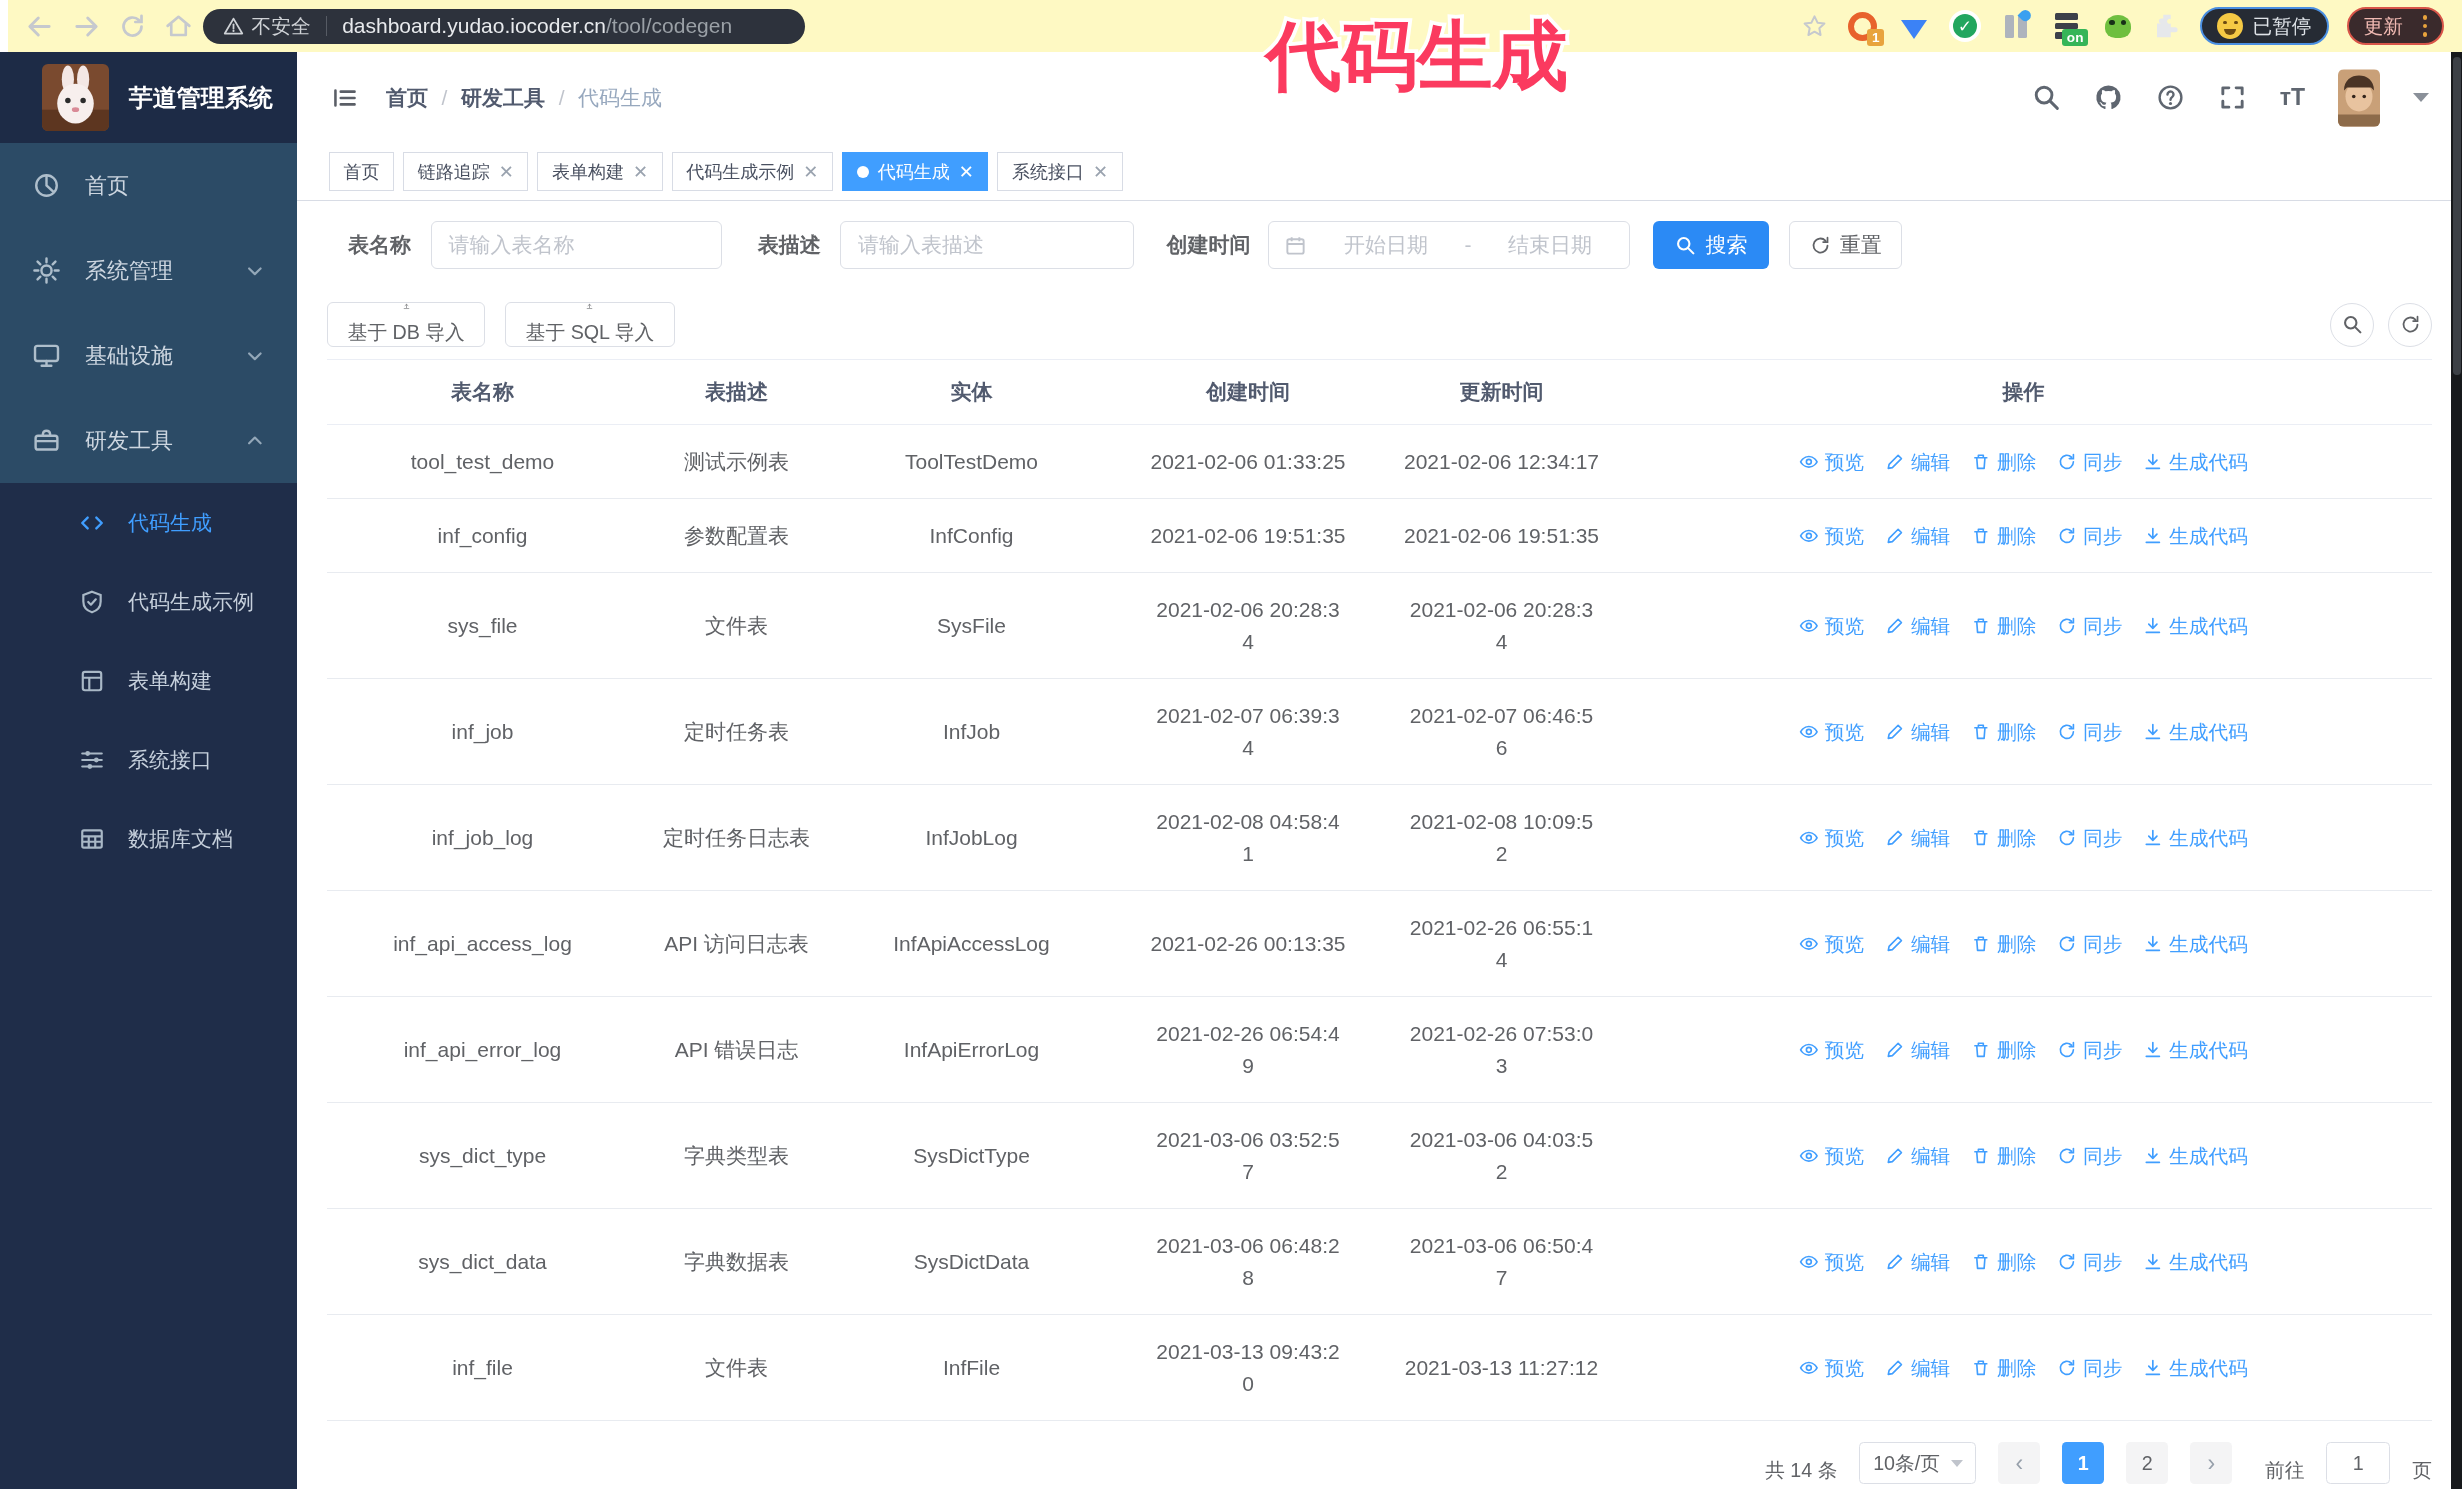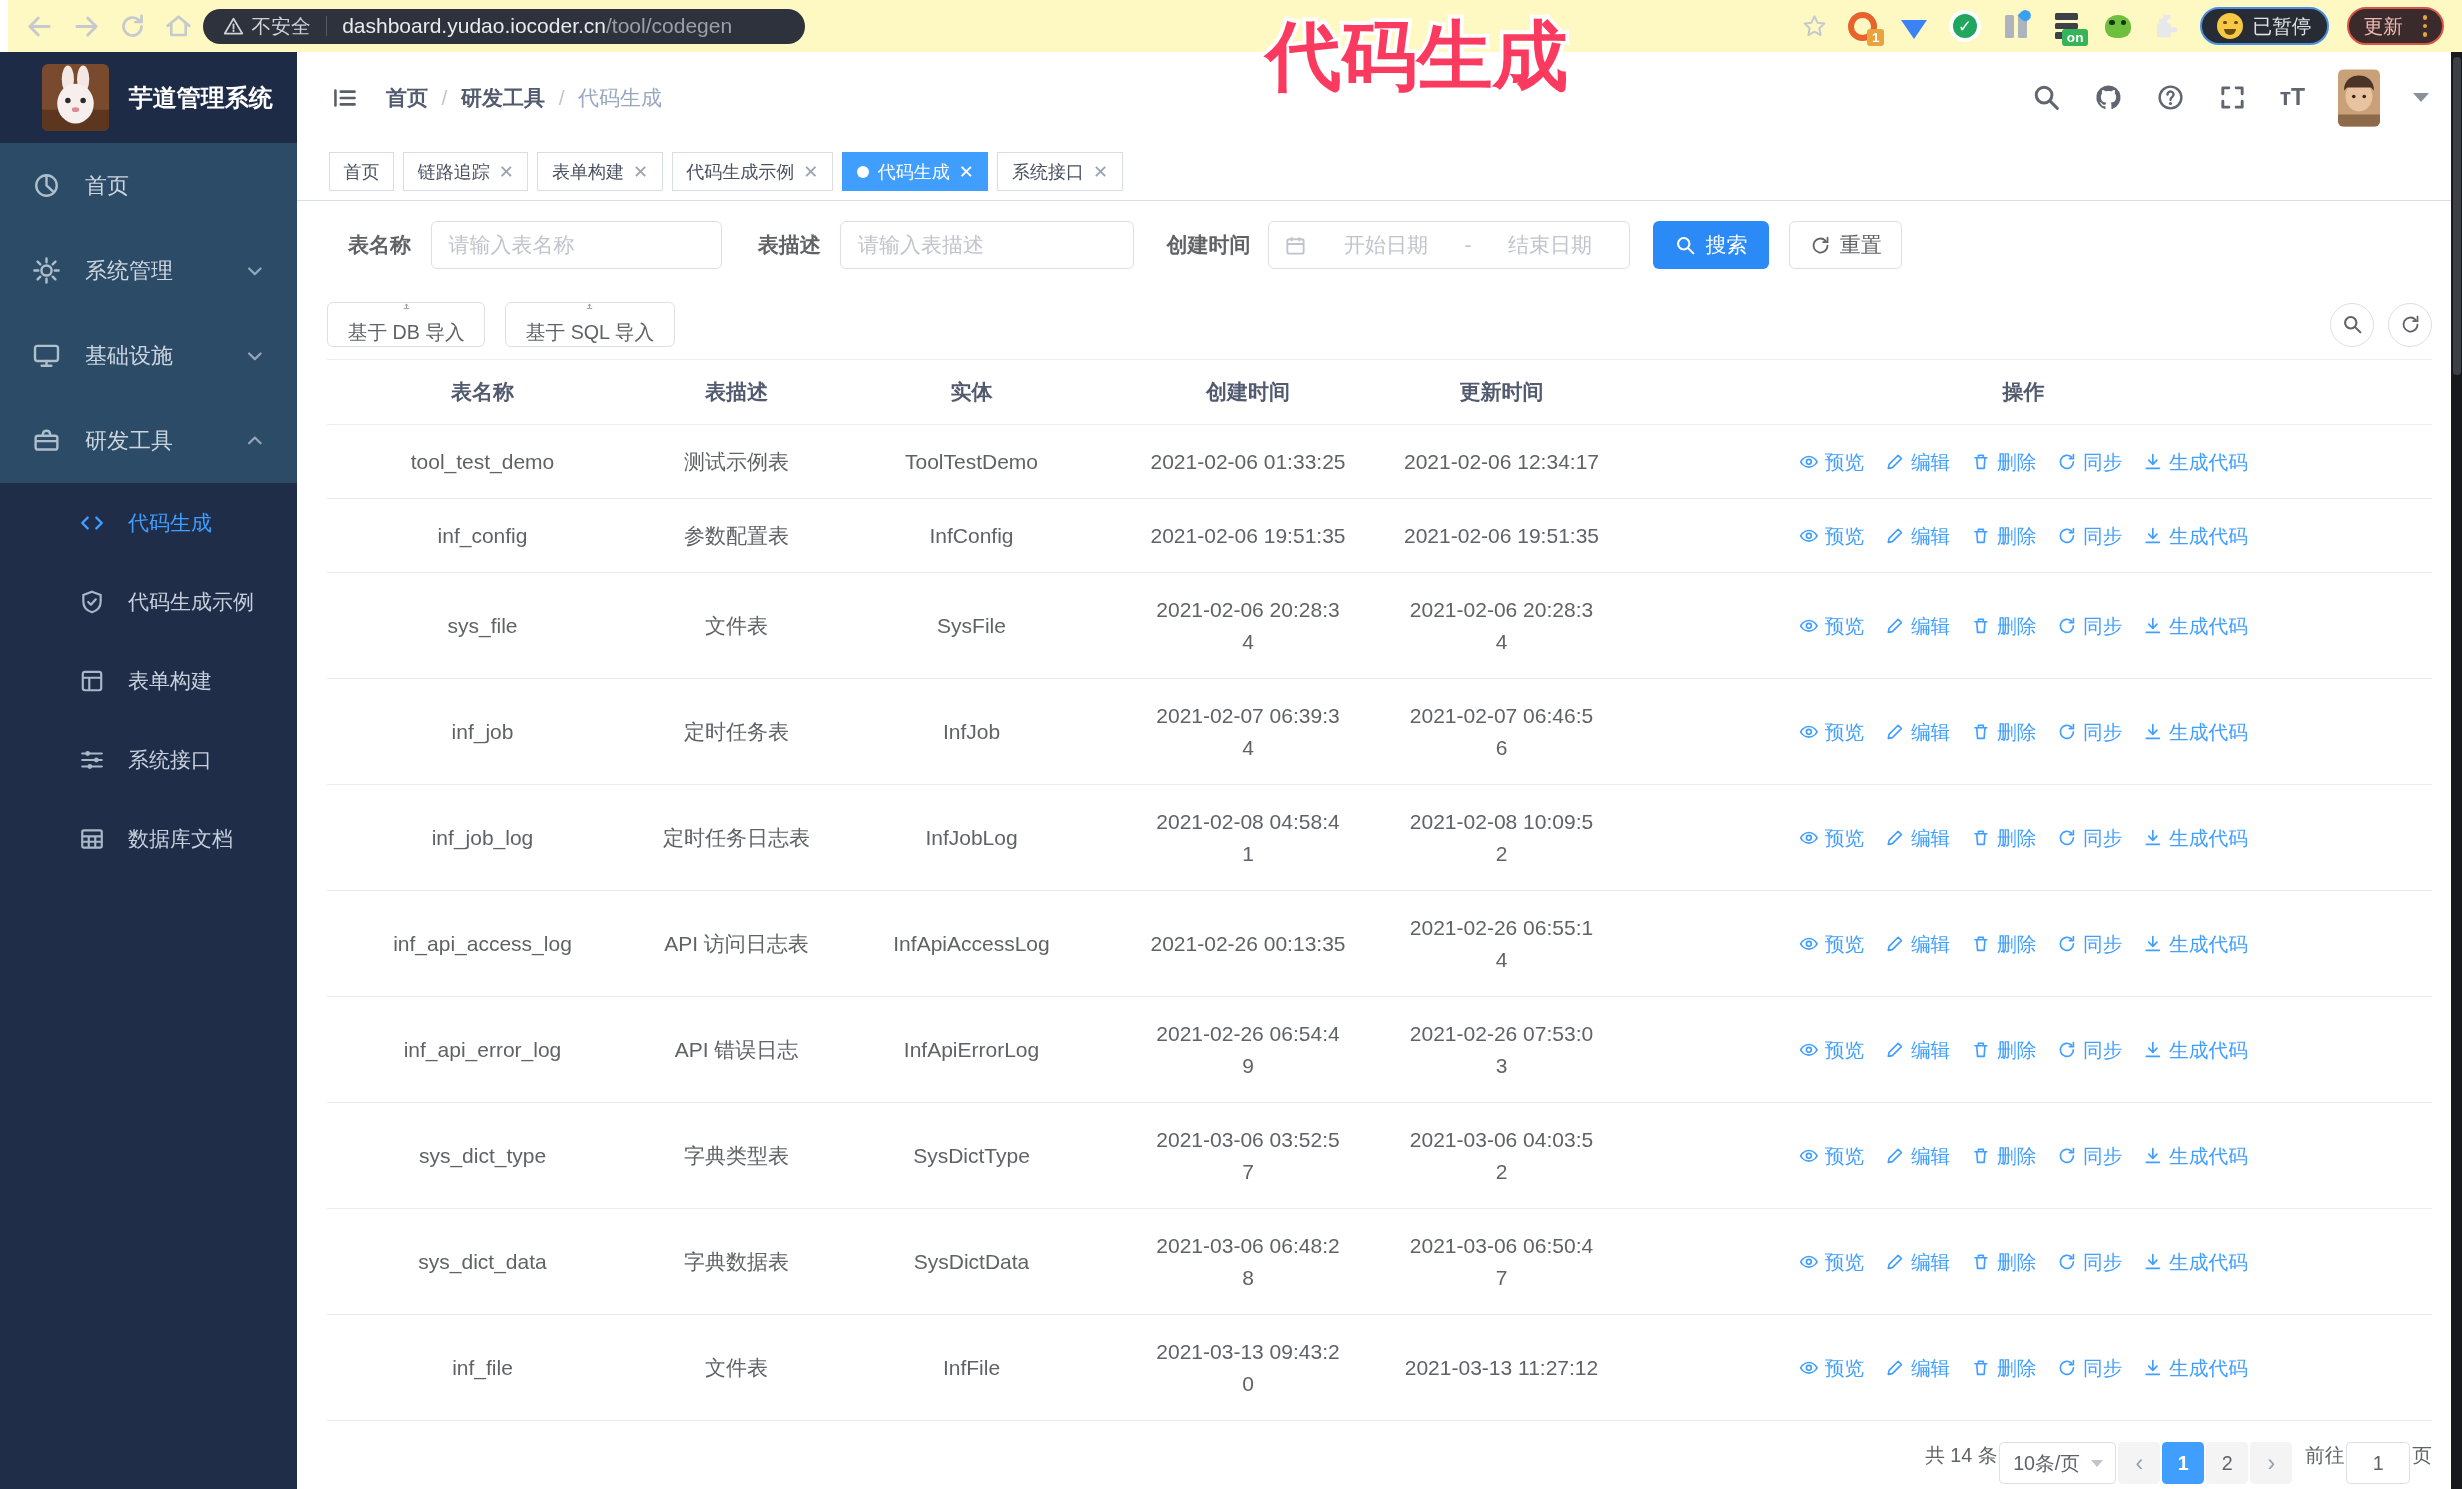--- a/index.html
+++ b/index.html
@@ -101,22 +101,22 @@
   thead th { height:65px; font-size:21px; font-weight:700; color:#515a6e; text-align:center;
     border-top:1.5px solid #ebeef5; border-bottom:1.5px solid #ebeef5; }
   tbody td { font-size:21px; color:#606266; text-align:center; padding:20.5px 7.6px;
     border-bottom:1.5px solid #e8ebf0; line-height:32px; vertical-align:middle; }
   .c-date { white-space:pre-line; }
   .ops { display:flex; justify-content:center; align-items:center; gap:21px; }
   .op { display:inline-flex; align-items:center; gap:6px; color:#409EFF; font-size:19.7px;
     text-decoration:none; cursor:pointer; white-space:nowrap; }
   .op svg { width:19.7px; height:19.7px; }
 
-  .pagination { margin-top:21px; display:flex; justify-content:flex-end; align-items:flex-start;
-    gap:2px; font-size:19.7px; color:#606266; }
+  .pagination { margin-top:21px; display:flex; justify-content:flex-end; align-items:flex-end;
+    gap:22px; font-size:19.7px; color:#606266; }
   .psel { width:117px; height:42px; border:1.5px solid #dcdfe6; border-radius:4.5px; display:flex;
     align-items:center; justify-content:center; gap:10.6px; cursor:pointer; color:#606266; }
   .psel .pcaret { width:0; height:0; border-left:6.8px solid transparent; border-right:6.8px solid transparent;
     border-top:7.6px solid #c0c4cc; }
   .pbtn { min-width:42px; height:42px; border-radius:4.5px; background:#f4f4f5; color:#606266;
     display:flex; align-items:center; justify-content:center; font-size:19.7px; cursor:pointer; }
   .pbtn.arrow { font-size:23px; color:#97a0ab; }
   .pbtn.active { background:#409EFF; color:#fff; font-weight:700; }
   .goto-inp { width:64px; height:42px; border:1.5px solid #dcdfe6; border-radius:4.5px;
     text-align:center; font-size:19.7px; color:#606266; outline:none; font-family:inherit; }

